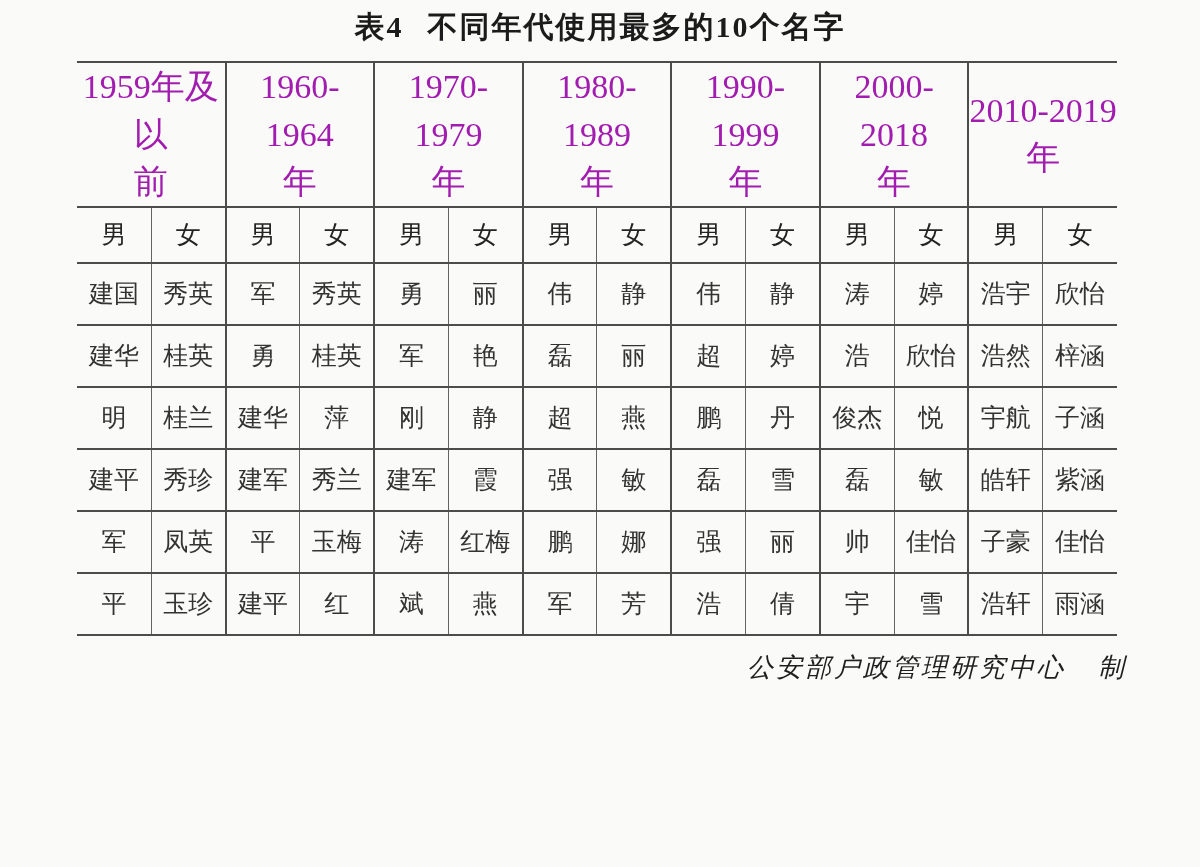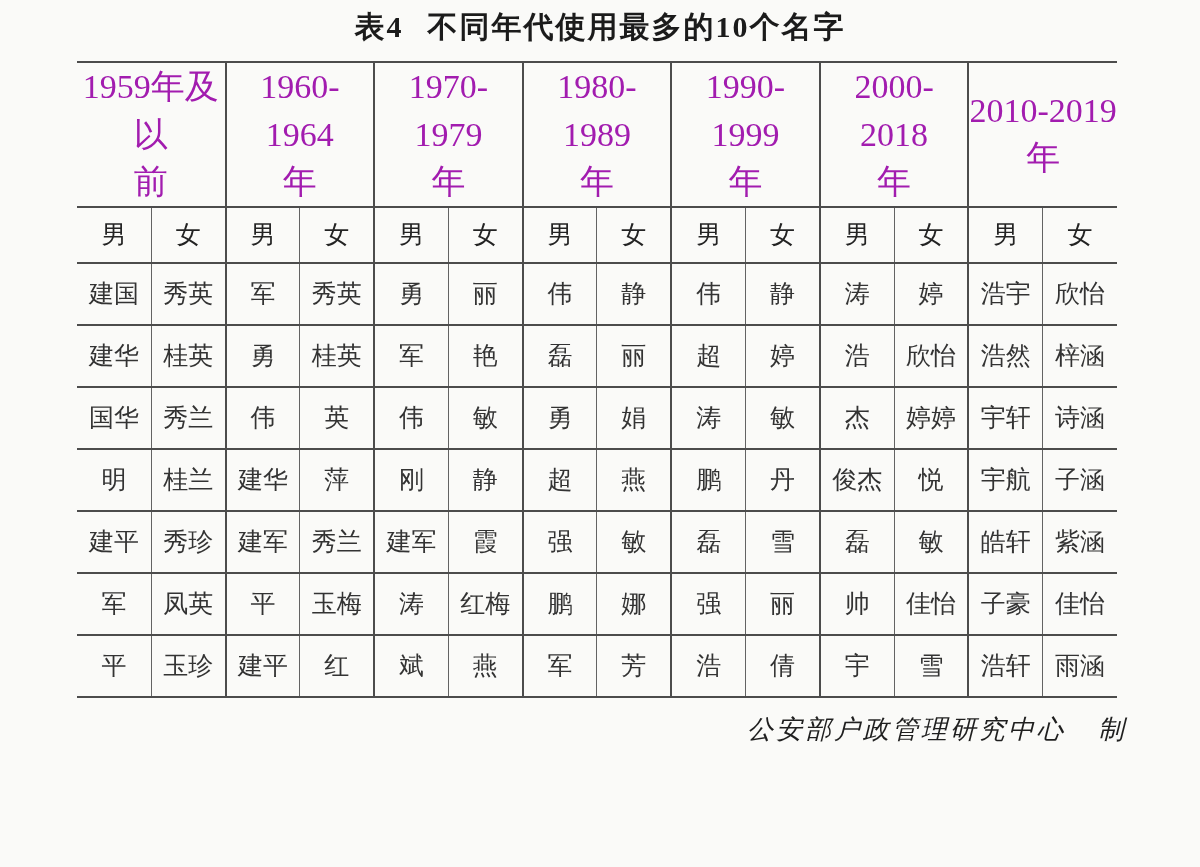--- a/index.html
+++ b/index.html
@@ -146,36 +146,20 @@
         <td>军</td>
         <td class="group-sep">艳</td>
         <td>磊</td>
         <td class="group-sep">丽</td>
         <td>超</td>
         <td class="group-sep">婷</td>
         <td>浩</td>
         <td class="group-sep">欣怡</td>
         <td>浩然</td>
         <td>梓涵</td>
-      </tr>
-      <tr>
-        <td>国华</td>
-        <td class="group-sep">秀兰</td>
-        <td>伟</td>
-        <td class="group-sep">英</td>
-        <td>伟</td>
-        <td class="group-sep">敏</td>
-        <td>勇</td>
-        <td class="group-sep">娟</td>
-        <td>涛</td>
-        <td class="group-sep">敏</td>
-        <td>杰</td>
-        <td class="group-sep">婷婷</td>
-        <td>宇轩</td>
-        <td>诗涵</td>
       </tr>
       <tr>
         <td>明</td>
         <td class="group-sep">桂兰</td>
         <td>建华</td>
         <td class="group-sep">萍</td>
         <td>刚</td>
         <td class="group-sep">静</td>
         <td>超</td>
         <td class="group-sep">燕</td>

